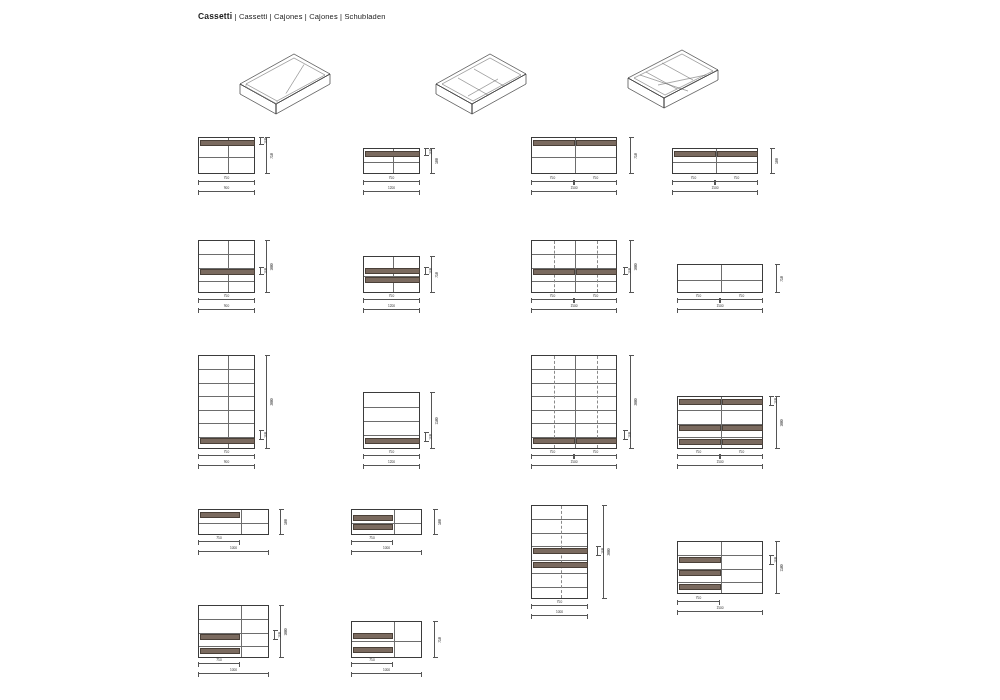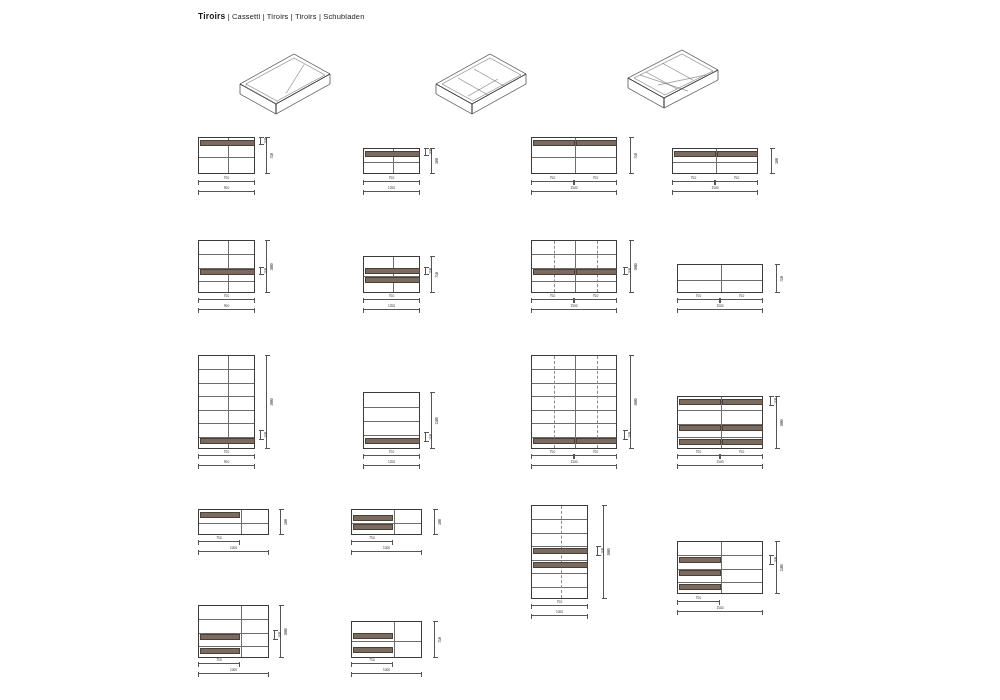--- a/index.html
+++ b/index.html
@@ -129,21 +129,21 @@
     transform: rotate(-90deg) translateX(-50%);
     text-align: center;
   }
 </style>
 </head>
 <body>
 
 <div id="page">
 
   <div class="title-bar">
-    <span class="t-main">Tiroirs</span><span class="t-rest"> | Cassetti | Tiroirs | Tiroirs | Schubladen</span>
+    <span class="t-main">Cassetti</span><span class="t-rest"> | Cassetti | Cajones | Cajones | Schubladen</span>
   </div>
 
   <div class="persp" style="left:232px; top:52px;">
     <svg width="110" height="62" viewBox="0 0 110 62">
       <g fill="none" stroke="#3a3a3a" stroke-width="0.7" stroke-linejoin="round">
         <path d="M8 32 L62 2 L98 22 L44 52 Z"></path>
         <path d="M8 32 L8 42 L44 62 L44 52 Z"></path>
         <path d="M44 52 L44 62 L98 32 L98 22 Z"></path>
         <path d="M14 32 L62 6 L93 23 L45 49 Z" stroke="#707070" stroke-width="0.6"></path>
         <path d="M54 41.5 L72 12.5" stroke="#707070" stroke-width="0.6"></path>

